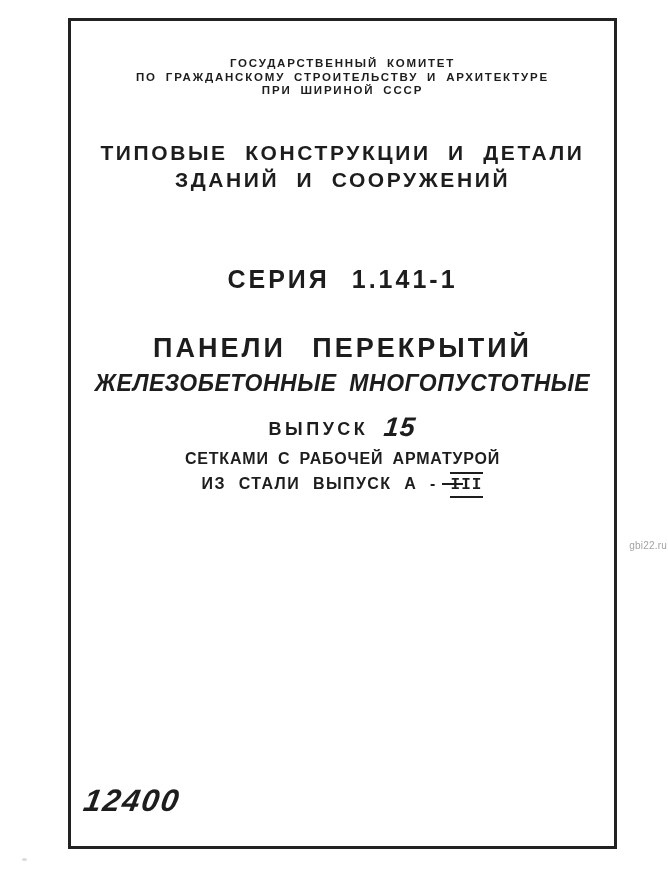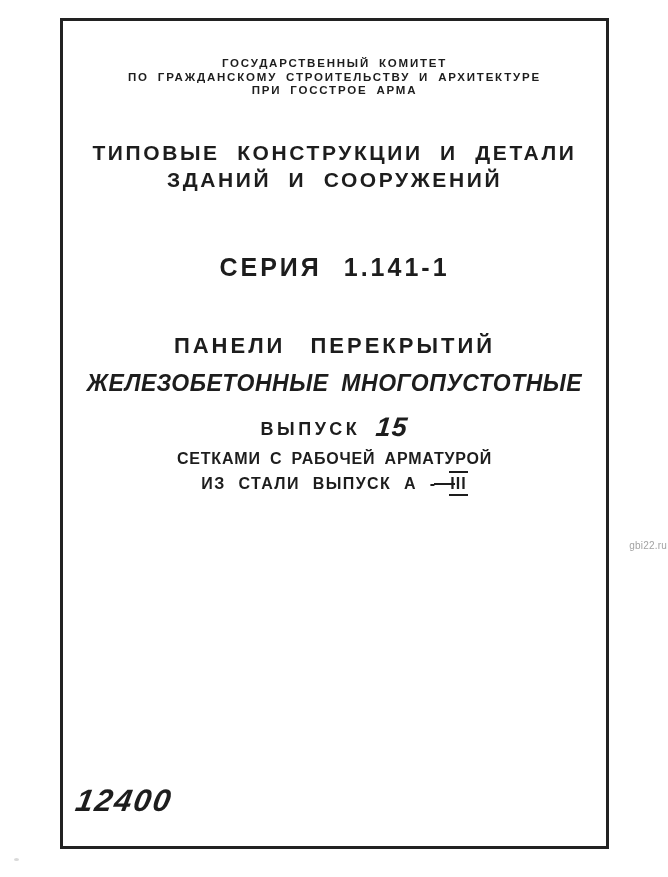--- a/index.html
+++ b/index.html
@@ -12,20 +12,21 @@
     height: 877px;
     position: relative;
     overflow: hidden;
     font-family: "Liberation Sans", sans-serif;
     color: #1d1d1d;
   }
   .paper {
     position: absolute;
     inset: 0;
     background: #ffffff;
+    margin-left: 8px;
   }
   .frame {
     position: absolute;
     left: 60px;
     top: 18px;
     width: 549px;
     height: 831px;
     border: 3px solid #222222;
     box-sizing: border-box;
   }
@@ -45,28 +46,28 @@
     line-height: 13.5px;
   }
   .doc-type {
     top: 118px;
     font-size: 21px;
     letter-spacing: 2.6px;
     word-spacing: 9px;
     line-height: 27px;
   }
   .series-line {
-    top: 232px;
+    top: 244px;
     font-size: 25px;
     letter-spacing: 3px;
     word-spacing: 12px;
   }
   .title-line1 {
     top: 312px;
-    font-size: 22px;
+    font-size: 27px;
     letter-spacing: 3px;
     word-spacing: 16px;
   }
   .title-line2 {
     top: 349px;
     font-size: 23px;
     letter-spacing: 0.5px;
     word-spacing: 6px;
     font-style: italic;
   }
@@ -92,20 +93,21 @@
   }
   .u-mark {
     border-bottom: 2px solid #1d1d1d;
     padding-bottom: 16px;
   }
   .roman-class {
     border-top: 2px solid #1d1d1d;
     border-bottom: 2px solid #1d1d1d;
     padding: 2px 1px;
     letter-spacing: 1px;
+    font-family: Liberation Mono, monospace;
   }
   .subtitle .line4 {
     letter-spacing: 1.4px;
     word-spacing: 7px;
   }
   .inv-number {
     position: absolute;
     left: 13px;
     top: 762px;
     font-size: 31px;
@@ -135,21 +137,21 @@
 </head>
 <body>
 
 <div class="paper">
 
   <div class="frame">
 
     <div class="centered org-header">
       <div>ГОСУДАРСТВЕННЫЙ  КОМИТЕТ</div>
       <div>ПО ГРАЖДАНСКОМУ СТРОИТЕЛЬСТВУ И АРХИТЕКТУРЕ</div>
-      <div>ПРИ ГОССТРОЕ  АРМА</div>
+      <div>ПРИ ШИРИНОЙ  СССР</div>
     </div>
 
     <div class="centered doc-type">
       <div>ТИПОВЫЕ КОНСТРУКЦИИ И ДЕТАЛИ</div>
       <div>ЗДАНИЙ И СООРУЖЕНИЙ</div>
     </div>
 
     <div class="centered series-line">СЕРИЯ  1.141-1</div>
 
     <div class="centered title-line1">ПАНЕЛИ  ПЕРЕКРЫТИЙ</div>

